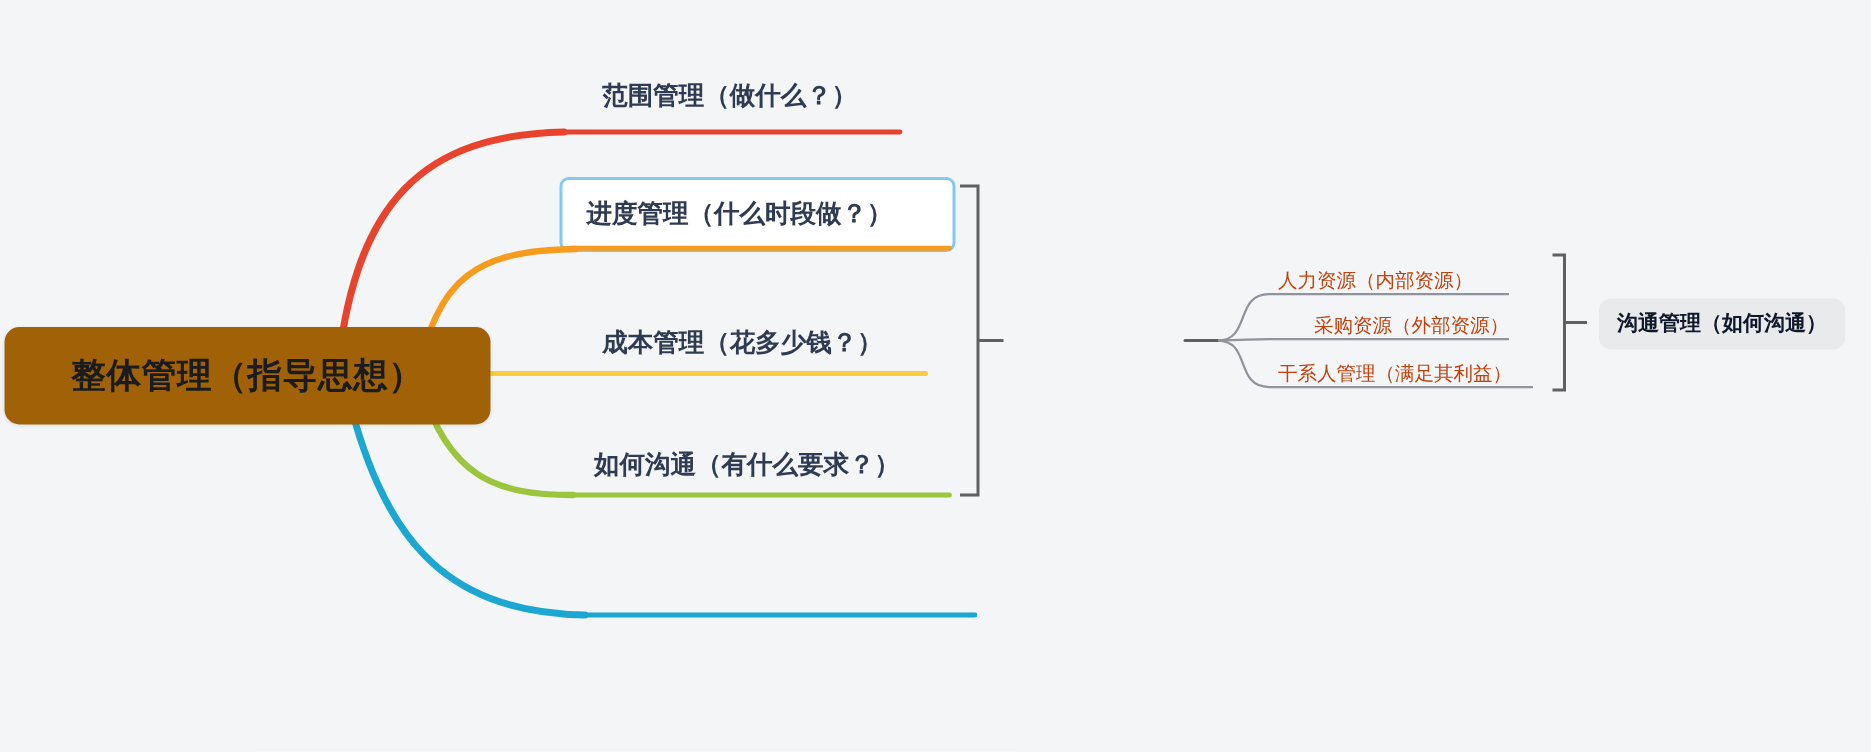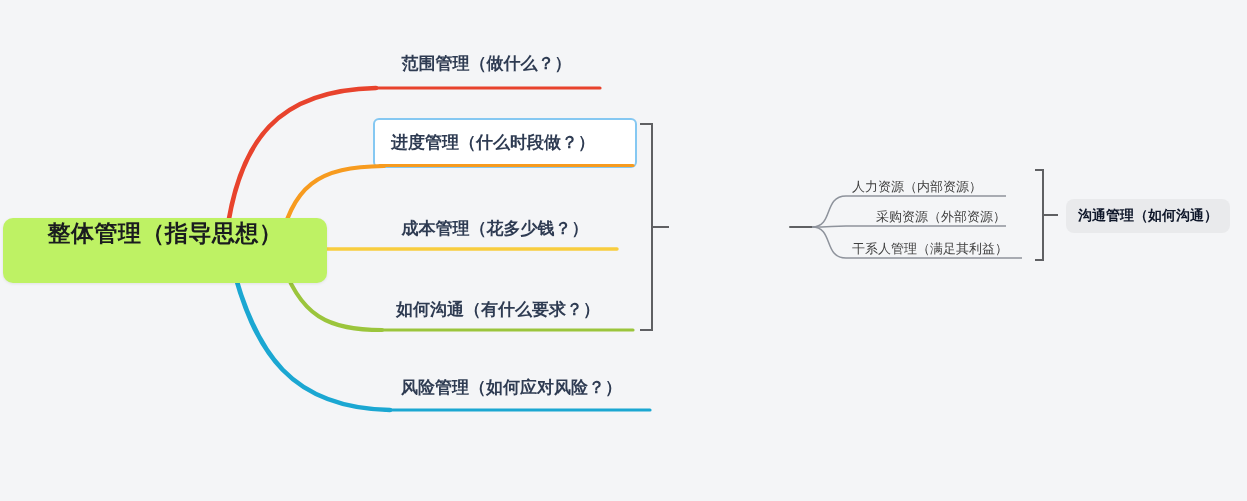--- a/index.html
+++ b/index.html
@@ -1,30 +1,30 @@
 <!DOCTYPE html>
 <html><head>
 <meta charset="utf-8">
 <style>
   html,body{margin:0;padding:0;}
   body{font-family:"Liberation Sans","DejaVu Sans",sans-serif;}
   .canvas{position:relative;width:1247px;height:501px;background:#f4f5f7;overflow:hidden;}
   .layer-svg{position:absolute;left:0;top:0;z-index:2;}
-  .node-card{position:absolute;background:#bef264;border-radius:10px;display:flex;align-items:flex-start;justify-content:center;box-shadow:0 1px 3px rgba(0,0,0,0.08);}
+  .node-card{position:absolute;background:#a16207;border-radius:10px;display:flex;align-items:center;justify-content:center;box-shadow:0 1px 3px rgba(0,0,0,0.08);}
   .root-card{left:3px;top:218px;width:324px;height:65px;z-index:3;}
   .root-label{font-size:23px;font-weight:bold;color:#1a1c1f;letter-spacing:0.5px;}
   .branch-label{position:absolute;z-index:4;font-size:17px;font-weight:bold;color:#2e3b52;text-align:center;}
   .selection-box{position:absolute;left:373px;top:118px;width:264px;height:50px;background:#ffffff;border:2px solid #85c8f2;border-radius:6px;box-sizing:border-box;z-index:1;}
   .schedule-label{left:373px;top:131px;width:240px;}
   .gray-pill{position:absolute;background:#e9eaec;border-radius:8px;display:flex;align-items:center;justify-content:center;z-index:1;}
   .hub-pill{left:673px;top:212px;width:117px;height:30px;}
   .hub-label{font-size:15px;font-weight:bold;color:#2e3b52;}
   .comm-pill{left:1066px;top:199px;width:164px;height:34px;}
   .comm-label{font-size:14px;font-weight:bold;color:#0f172a;}
-  .resource-label{position:absolute;z-index:4;font-size:13px;color:#404040;white-space:nowrap;}
+  .resource-label{position:absolute;z-index:4;font-size:13px;color:#c2410c;white-space:nowrap;}
 </style>
 </head>
 <body>
 
 <div class="canvas">
 
   <div class="selection-box"></div>
 
   <div class="gray-pill comm-pill">
     <span class="comm-label">沟通管理（如何沟通）</span>
@@ -59,19 +59,18 @@
   </svg>
 
   <div class="node-card root-card">
     <span class="root-label">整体管理（指导思想）</span>
   </div>
 
   <div class="branch-label" style="left:373px;top:52px;width:227px;">范围管理（做什么？）</div>
   <div class="branch-label schedule-label">进度管理（什么时段做？）</div>
   <div class="branch-label" style="left:380px;top:217px;width:230px;">成本管理（花多少钱？）</div>
   <div class="branch-label" style="left:378px;top:298px;width:240px;">如何沟通（有什么要求？）</div>
-  <div class="branch-label" style="left:373px;top:376px;width:277px;">风险管理（如何应对风险？）</div>
 
   <div class="resource-label" style="left:852px;top:178px;">人力资源（内部资源）</div>
   <div class="resource-label" style="left:876px;top:208px;text-align:center;">采购资源（外部资源）</div>
   <div class="resource-label" style="left:852px;top:240px;">干系人管理（满足其利益）</div>
 
 </div>
 
 </body></html>

